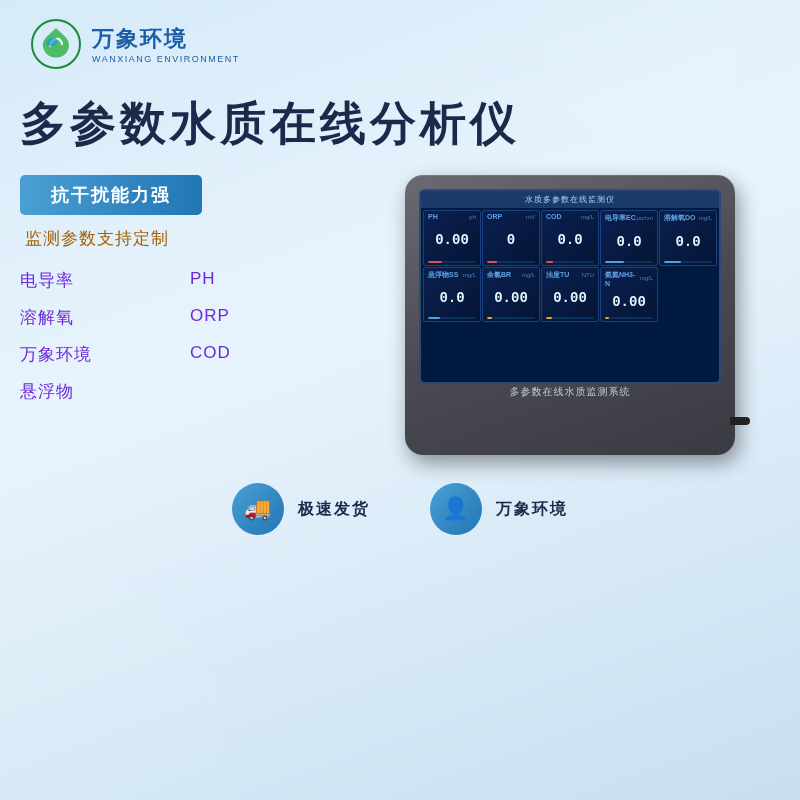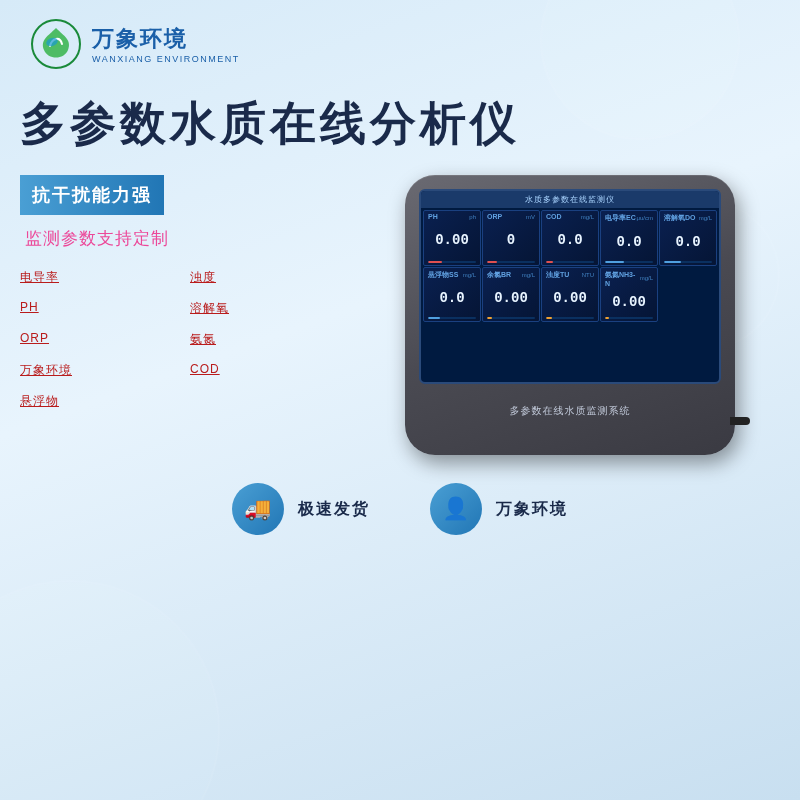--- a/index.html
+++ b/index.html
@@ -77,63 +77,62 @@
       display: flex;
       flex-direction: column;
       gap: 12px;
     }
 
     .highlight-tag {
       background: linear-gradient(90deg, #4a9fd4, #2176b5);
       color: white;
       font-size: 18px;
       font-weight: bold;
-      padding: 8px 12px;
-      border-radius: 0;
+      padding: 8px 31px;
+      border-radius: 5px;
       display: inline-block;
       width: fit-content;
       letter-spacing: 2px;
     }
 
     .sub-text {
       font-size: 17px;
-      color: #ec4899;
+      color: #a16207;
       padding-left: 5px;
       letter-spacing: 1px;
     }
 
     .features-grid {
       display: grid;
       grid-template-columns: 1fr 1fr;
       gap: 8px 20px;
       margin-top: 4px;
     }
 
     .feature-item {
-      font-size: 12px;
-      color: #b91c1c;
+      font-size: 17px;
+      color: #6d28d9;
       font-weight: 500;
       letter-spacing: 1px;
       padding: 3px 0;
-      text-decoration: underline;
     }
 
     .right-panel {
       flex: 1;
       display: flex;
       justify-content: center;
       align-items: center;
     }
 
     
     .device {
       width: 330px;
       height: 280px;
       background: linear-gradient(160deg, #6a6a72 0%, #4a4a52 50%, #3a3a42 100%);
-      border-radius: 30px;
+      border-radius: 18px;
       padding: 14px;
       box-shadow: 4px 8px 20px rgba(0,0,0,0.4), inset 0 1px 0 rgba(255,255,255,0.1);
       position: relative;
     }
 
     .device-screen {
       width: 100%;
       height: 195px;
       background: #001a40;
       border-radius: 6px;
@@ -203,21 +202,21 @@
 
     .cell-bar-fill {
       height: 100%;
       border-radius: 1px;
     }
 
     .device-label {
       text-align: center;
       color: #c0c8d8;
       font-size: 10px;
-      margin-top: 20px;
+      margin-top: 1px;
       letter-spacing: 1px;
     }
 
     
     .device-cable {
       position: absolute;
       right: -15px;
       bottom: 30px;
       width: 20px;
       height: 8px;
@@ -281,25 +280,23 @@
 
 <div class="main-title">多参数水质在线分析仪</div>
 
 <div class="content-area">
 
   <div class="left-panel">
     <div class="highlight-tag">抗干扰能力强</div>
     <div class="sub-text">监测参数支持定制</div>
     <div class="features-grid" id="features-grid">
     <div class="feature-item">电导率</div>
-        <div class="feature-item">浊度</div>
         <div class="feature-item">PH</div>
         <div class="feature-item">溶解氧</div>
         <div class="feature-item">ORP</div>
-        <div class="feature-item">氨氮</div>
         <div class="feature-item">万象环境</div>
         <div class="feature-item">COD</div>
         <div class="feature-item">悬浮物</div>
       </div>
   </div>
 
   <div class="right-panel">
     <div class="device">
       <div class="device-screen">
         <div class="screen-title-bar">水质多参数在线监测仪</div>

